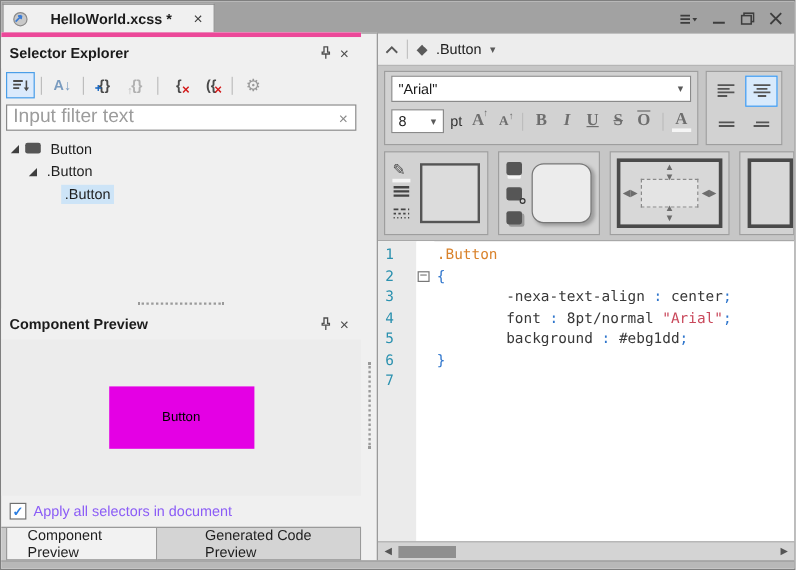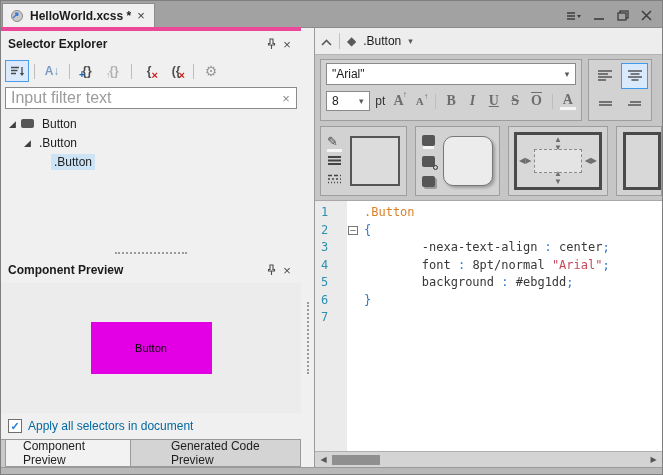--- a/index.html
+++ b/index.html
@@ -4,21 +4,21 @@
 <style>
   * { box-sizing: border-box; margin: 0; padding: 0; }
   html,body { background:#d8d8d8; }
   body { font-family:"Liberation Sans", sans-serif; }
   .window { width:663px; height:475px; border:1px solid #7f7f7f; background:#f0f0f0;
             display:flex; flex-direction:column; overflow:hidden; position:relative; }
 
   
   .tabstrip { height:26px; background:#a2a2a2; display:flex; align-items:flex-end; flex:none; }
   .doc-tab { height:24px; margin-left:1px; background:#f0f0f0; border:1px solid #8c8c8c; border-bottom:none;
-             display:flex; align-items:center; gap:6px; padding:0 9px 0 7px; }
+             display:flex; align-items:center; gap:18px; padding:0 9px 0 7px; }
   .doc-tab .title { font-size:12px; font-weight:bold; color:#1b1b1b; }
   .tab-close { color:#3c3c3c; font-size:13px; line-height:1; cursor:default; }
   .win-buttons { margin-left:auto; display:flex; align-items:center; gap:12px; padding:0 10px 6px 0; }
   .win-buttons svg { display:block; }
 
   .filetype-icon { width:14px; height:14px; position:relative; }
 
   
   .main { flex:1; display:flex; min-height:0; }
 
@@ -61,21 +61,21 @@
   .h-splitter { height:8px; flex:none; display:flex; align-items:center; justify-content:center; }
   .h-splitter .dots { width:72px; height:0; border-top:2px dotted #9a9a9a; }
 
   .preview-canvas { flex:1; background:#ececec; display:flex; align-items:center; justify-content:center; min-height:0; }
   .preview-button { width:121px; height:52px; display:flex; align-items:center; justify-content:center;
                     color:#000; font-size:11px; }
 
   .checkbox-row { height:26px; flex:none; display:flex; align-items:center; gap:6px; padding:0 7px; }
   .checkbox { width:14px; height:14px; border:1px solid #707070; background:#fff; display:flex;
               align-items:center; justify-content:center; font-size:11px; font-weight:bold; color:#2a7de1; }
-  .checkbox-label { font-size:12px; color:#0369a1; }
+  .checkbox-label { font-size:12px; color:#8b5cf6; }
 
   .bottom-tabs { height:28px; flex:none; background:#c9c9c9; border-top:1px solid #9a9a9a;
                  display:flex; align-items:stretch; padding-left:4px; }
   .b-tab { display:flex; align-items:center; padding:0 17px; font-size:12px; border:1px solid #9a9a9a;
            border-top:none; color:#1e1e1e; }
   .b-tab.active { background:#f2f2f2; }
   .b-tab.inactive { background:#d4d4d4; border-left:none;padding-left:40px; }
 
   
   .v-splitter { width:13px; flex:none; background:#f0f0f0; border-top:1px solid #8c8c8c;

